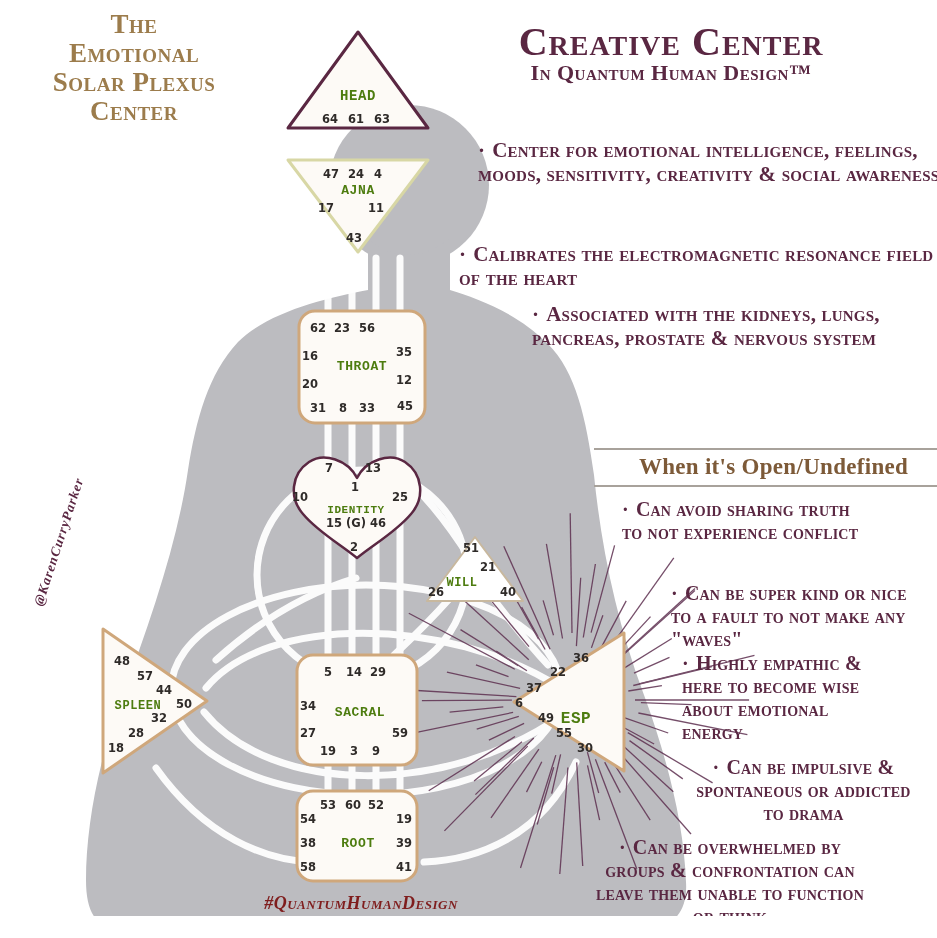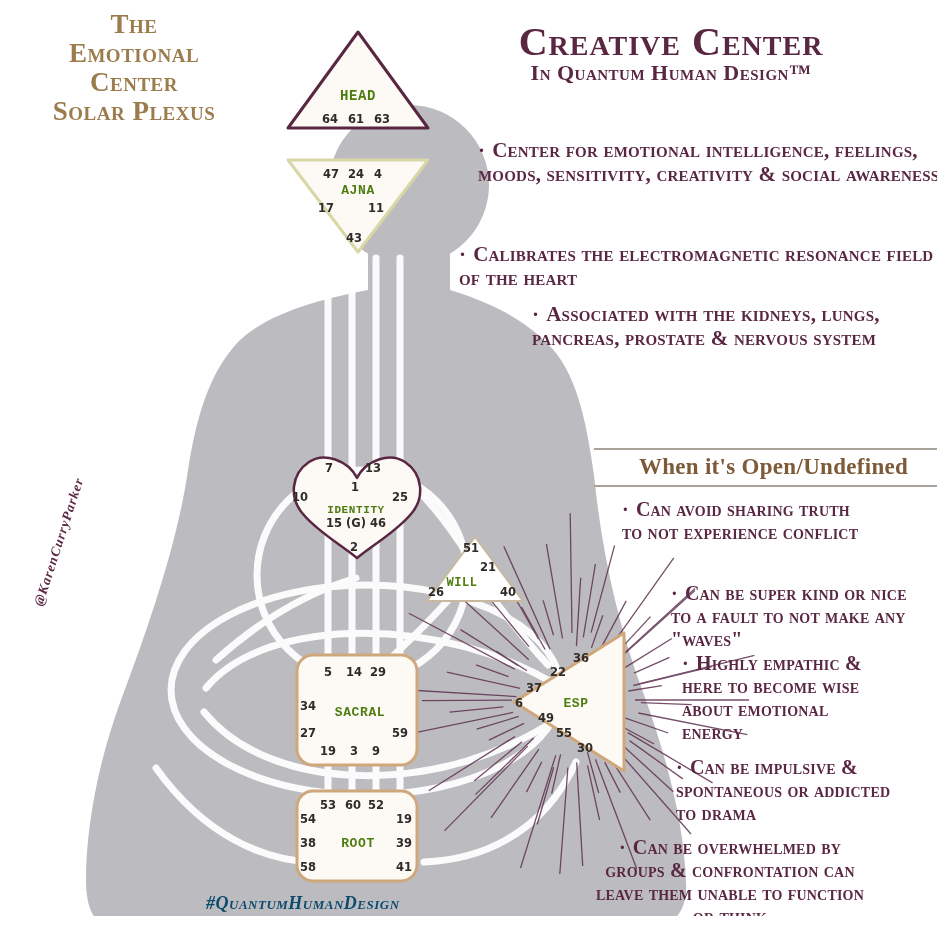--- a/index.html
+++ b/index.html
@@ -27,23 +27,23 @@
   .center{position:absolute;z-index:3;}
   .center svg{position:absolute;left:0;top:0;overflow:visible;}
   .num{position:absolute;transform:translate(-50%,-50%);white-space:nowrap;z-index:4;
        font-family:"DejaVu Sans",sans-serif;font-weight:700;font-size:11.5px;color:#2f2b29;}
   .clabel{position:absolute;transform:translate(-50%,-50%);white-space:nowrap;z-index:4;
           font-family:Liberation Mono, monospace;font-weight:700;font-size:13px;color:#4d7c0f;
           letter-spacing:.6px;}
   .watermark{position:absolute;left:30px;top:592px;transform-origin:0 100%;transform:rotate(-72deg);
              font-style:italic;font-weight:700;font-size:13.5px;color:#5a2742;z-index:5;
              white-space:nowrap;letter-spacing:1px;}
-  .hashtag{position:absolute;left:190px;top:893px;width:310px;z-index:5;
+  .hashtag{position:absolute;left:190px;top:893px;width:310px;text-align:center;z-index:5;
            font-style:italic;font-weight:700;font-size:18px;font-variant:small-caps;
-           color:#0c4a6e;letter-spacing:.5px;}
+           color:#7f1d1d;letter-spacing:.5px;}
 </style>
 </head>
 <body>
 
 <div class="canvas">
 
   <svg class="bg" width="937" height="938" viewBox="0 0 937 938">
     <g fill="#bcbcc0" stroke="none">
       <circle cx="393" cy="185" r="80"></circle>
       <path d="M352 238 L352 290 C310 298 252 312 222 342 C192 374 180 420 172 470
@@ -126,22 +126,22 @@
         <line x1="602.9" y1="671.4" x2="655.8" y2="638.5"></line>
         <line x1="623.0" y1="683.8" x2="738.5" y2="655.4"></line>
         <line x1="617.3" y1="685.5" x2="695.9" y2="666.7"></line>
         <line x1="612.3" y1="691.0" x2="645.9" y2="685.6"></line>
       </g>
   </svg>
 
   <div class="left-title">
     <div>The</div>
     <div>Emotional</div>
+    <div>Solar Plexus</div>
     <div>Center</div>
-    <div>Solar Plexus</div>
   </div>
 
   <div class="watermark">@KarenCurryParker</div>
   <div class="hashtag">#QuantumHumanDesign</div>
 
   <div class="center" style="left:262px;top:26px;width:160px;height:110px">
     <svg width="160" height="110" viewBox="0 0 160 110">
       <path d="M80 6 L10 102 L150 102 Z" fill="#fdfaf6" stroke="#5a2742" stroke-width="3" stroke-linejoin="round"></path>
     </svg>
     <span class="clabel" style="left:80px;top:70px;font-size:14px">HEAD</span>
@@ -156,20 +156,37 @@
     </svg>
     <span class="num" style="left:53px;top:22px">47</span>
     <span class="num" style="left:78px;top:22px">24</span>
     <span class="num" style="left:100px;top:22px">4</span>
     <span class="clabel" style="left:80px;top:38px">AJNA</span>
     <span class="num" style="left:48px;top:56px">17</span>
     <span class="num" style="left:98px;top:56px">11</span>
     <span class="num" style="left:76px;top:86px">43</span>
   </div>
 
+  <div class="center" style="left:278px;top:306px;width:136px;height:122px">
+    <svg width="136" height="122" viewBox="0 0 136 122">
+      <rect x="5" y="5" width="126" height="112" rx="16" fill="#fdfaf6" stroke="#cfa77b" stroke-width="3"></rect>
+    </svg>
+    <span class="num" style="left:24px;top:22px">62</span>
+    <span class="num" style="left:48px;top:22px">23</span>
+    <span class="num" style="left:73px;top:22px">56</span>
+    <span class="num" style="left:16px;top:50px">16</span>
+    <span class="num" style="left:110px;top:46px">35</span>
+    <span class="clabel" style="left:68px;top:60px">THROAT</span>
+    <span class="num" style="left:16px;top:78px">20</span>
+    <span class="num" style="left:110px;top:74px">12</span>
+    <span class="num" style="left:24px;top:102px">31</span>
+    <span class="num" style="left:49px;top:102px">8</span>
+    <span class="num" style="left:73px;top:102px">33</span>
+    <span class="num" style="left:111px;top:100px">45</span>
+  </div>
 
   <div class="center" style="left:266px;top:448px;width:150px;height:118px">
     <svg width="150" height="118" viewBox="0 0 150 118">
       <path d="M75 30 C66 12 42 4 27 14 C9 26 7 50 21 66 C36 84 58 96 75 110
                C92 96 114 84 129 66 C143 50 141 26 123 14 C108 4 84 12 75 30 Z" fill="#fdfaf6" stroke="#5a2742" stroke-width="2.5" stroke-linejoin="round"></path>
     </svg>
     <span class="num" style="left:47px;top:20px">7</span>
     <span class="num" style="left:91px;top:20px">13</span>
     <span class="num" style="left:73px;top:39px">1</span>
     <span class="num" style="left:18px;top:49px">10</span>
@@ -183,20 +200,33 @@
     <svg width="112" height="76" viewBox="0 0 112 76">
       <path d="M56 6 L8 70 L104 70 Z" fill="#ffffff" stroke="#c8b89e" stroke-width="2" stroke-linejoin="round"></path>
     </svg>
     <span class="num" style="left:52px;top:17px">51</span>
     <span class="num" style="left:69px;top:36px">21</span>
     <span class="clabel" style="left:43px;top:52px;font-size:12px">WILL</span>
     <span class="num" style="left:17px;top:61px">26</span>
     <span class="num" style="left:89px;top:61px">40</span>
   </div>
 
+  <div class="center" style="left:78px;top:620px;width:122px;height:162px">
+    <svg width="122" height="162" viewBox="0 0 122 162">
+      <path d="M9 9 L9 153 L113 81 Z" fill="#fdfaf6" stroke="#cfa77b" stroke-width="3" stroke-linejoin="round"></path>
+    </svg>
+    <span class="num" style="left:28px;top:41px">48</span>
+    <span class="num" style="left:51px;top:56px">57</span>
+    <span class="num" style="left:70px;top:70px">44</span>
+    <span class="clabel" style="left:44px;top:86px;font-size:12px">SPLEEN</span>
+    <span class="num" style="left:90px;top:84px">50</span>
+    <span class="num" style="left:65px;top:98px">32</span>
+    <span class="num" style="left:42px;top:113px">28</span>
+    <span class="num" style="left:22px;top:128px">18</span>
+  </div>
 
   <div class="center" style="left:276px;top:650px;width:130px;height:120px">
     <svg width="130" height="120" viewBox="0 0 130 120">
       <rect x="5" y="5" width="120" height="110" rx="16" fill="#fdfaf6" stroke="#cfa77b" stroke-width="3"></rect>
     </svg>
     <span class="num" style="left:36px;top:22px">5</span>
     <span class="num" style="left:62px;top:22px">14</span>
     <span class="num" style="left:86px;top:22px">29</span>
     <span class="num" style="left:16px;top:56px">34</span>
     <span class="clabel" style="left:68px;top:62px">SACRAL</span>
@@ -208,21 +238,21 @@
   </div>
 
   <div class="center" style="left:485px;top:623px;width:132px;height:158px">
     <svg width="132" height="158" viewBox="0 0 132 158">
       <path d="M123 10 L123 148 L13 79 Z" fill="#fdfaf6" stroke="#cfa77b" stroke-width="3" stroke-linejoin="round"></path>
     </svg>
     <span class="num" style="left:80px;top:35px">36</span>
     <span class="num" style="left:57px;top:49px">22</span>
     <span class="num" style="left:33px;top:65px">37</span>
     <span class="num" style="left:18px;top:80px">6</span>
-    <span class="clabel" style="left:75px;top:80px;font-size:13px">ESP</span>
+    <span class="clabel" style="left:75px;top:96px;font-size:16px">ESP</span>
     <span class="num" style="left:45px;top:95px">49</span>
     <span class="num" style="left:63px;top:110px">55</span>
     <span class="num" style="left:84px;top:125px">30</span>
   </div>
 
   <div class="center" style="left:276px;top:786px;width:130px;height:100px">
     <svg width="130" height="100" viewBox="0 0 130 100">
       <rect x="5" y="5" width="120" height="90" rx="16" fill="#fdfaf6" stroke="#cfa77b" stroke-width="3"></rect>
     </svg>
     <span class="num" style="left:36px;top:19px">53</span>
@@ -254,20 +284,20 @@
 
   <div class="obullet" style="left:606px;top:498px;width:245px">
     <span class="dot">·</span><span>Can avoid sharing truth to not experience conflict</span>
   </div>
   <div class="obullet" style="left:655px;top:582px;width:255px">
     <span class="dot">·</span><span>Can be super kind or nice to a fault to not make any "waves"</span>
   </div>
   <div class="obullet" style="left:666px;top:652px;width:205px">
     <span class="dot">·</span><span>Highly empathic &amp; here to become wise about emotional energy</span>
   </div>
-  <div class="obullet" style="left:660px;top:756px;width:215px;text-align:left">
+  <div class="obullet" style="left:680px;top:756px;width:215px;text-align:center">
     <span class="dot">·</span><span>Can be impulsive &amp; spontaneous or addicted to drama</span>
   </div>
   <div class="obullet" style="left:580px;top:836px;width:268px;text-align:center">
     <span class="dot">·</span><span>Can be overwhelmed by groups &amp; confrontation can leave them unable to function or think</span>
   </div>
 
 </div>
 
 </body></html>

